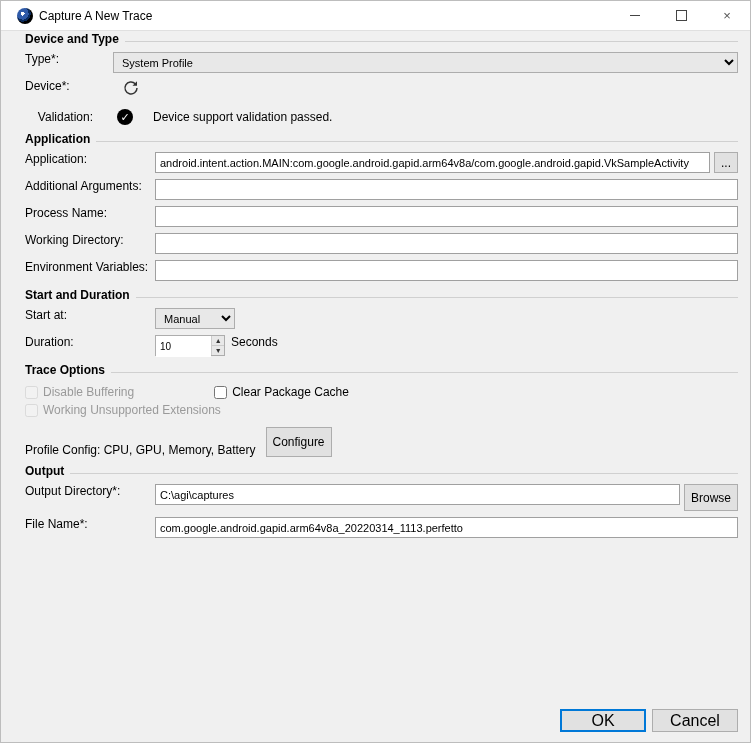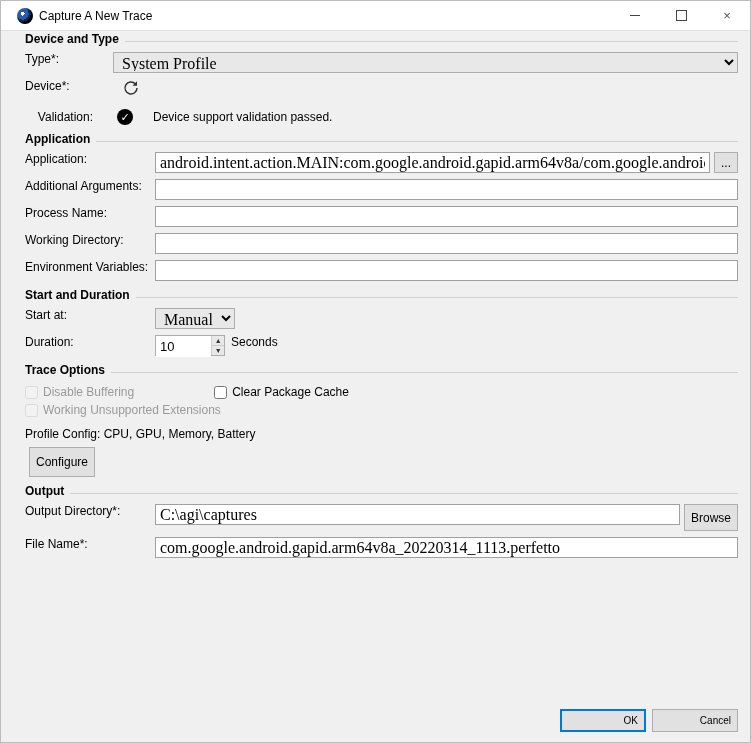--- a/index.html
+++ b/index.html
@@ -72,22 +72,22 @@
   }
   .row {
     display: flex;
     align-items: flex-start;
     margin-top: 6px;
   }
   .lbl { width: 150px; padding-right: 4px; }
   .lbl-narrow { width: 130px; }
   .lbl-narrowest { width: 88px; }
   select, input[type=text] {
-    font-family: Liberation Serif, serif;
-    font-size: 16px;
+    font-family: Liberation Sans, sans-serif;
+    font-size: 11px;
     height: 21px;
     padding: 1px 4px;
     border: 1px solid #a0a0a0;
     background: #fff;
   }
   select {
     background: #e8e8e8;
     border: 1px solid #adadad;
   }
   .grow { flex: 1; min-width: 0; }
@@ -121,21 +121,21 @@
     color: #fff; font-size: 11px; line-height: 1;
   }
   .spinner {
     border: 1px solid #adadad;
     background: #fff;
     width: 70px; height: 21px;
     display: flex;
     align-items: stretch;
   }
   .spinner input {
-    border: none; width: 100%; padding: 0 4px; font-size: 13px; font-family: inherit;
+    border: none; width: 100%; padding: 0 4px; font-size: 10px; font-family: inherit;
     outline: none;
   }
   .spinner .sp-btns {
     width: 16px; display: flex; flex-direction: column; border-left: 1px solid #ccc;
   }
   .spinner .sp-btns div {
     flex: 1; display: flex; align-items: center; justify-content: center;
     font-size: 7px; color: #333; border-bottom: 1px solid #ccc;
     background: #e8e8e8;
     line-height: 1;
@@ -146,40 +146,38 @@
     gap: 20px;
     margin-top: 8px;
   }
   .cb {
     display: inline-flex; align-items: center; gap: 5px;
   }
   .cb input { width: 13px; height: 13px; margin: 0; }
   .cb.disabled { color: #9a9a9a; }
   .cb.disabled input { opacity: 0.6; }
   .profile-row {
-    display: flex; align-items: flex-start; gap: 6px;
+    display: flex; align-items: flex-end; gap: 6px;
     margin-top: 10px;
-    flex-direction: column;
   }
   .filler { flex: 1; }
   
   .button-bar {
     display: flex;
     justify-content: flex-end;
     gap: 6px;
     padding: 10px 12px;
     background: #f0f0f0;
   }
   .button-bar button {
     width: 86px; height: 23px;
-    font-family: inherit; font-size: 10px;
+    font-family: inherit; font-size: 16px;
     border: 1px solid #adadad;
     background: #e1e1e1;
     cursor: default;
-    text-align: right;
   }
   .button-bar button.primary {
     border: 2px solid #0078d7;
     background: #e1e1e1;
   }
 </style>
 </head>
 <body>
 
 <div class="titlebar">

